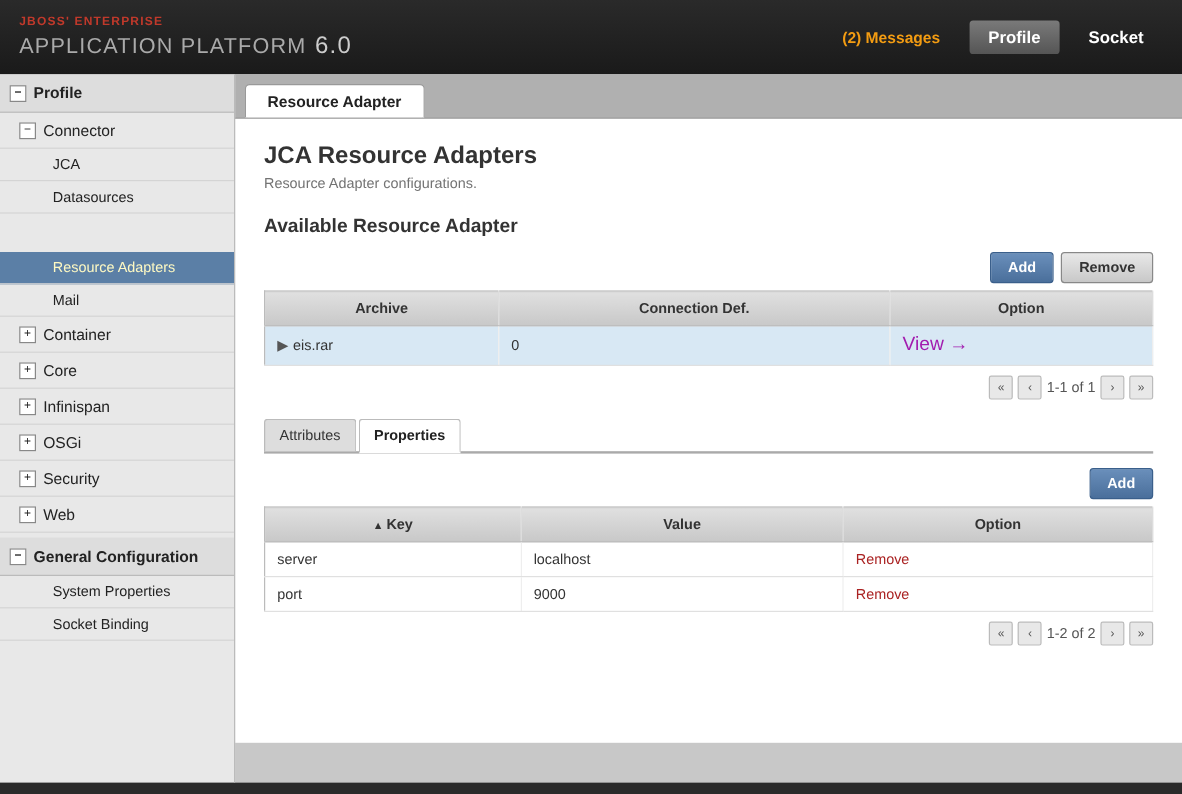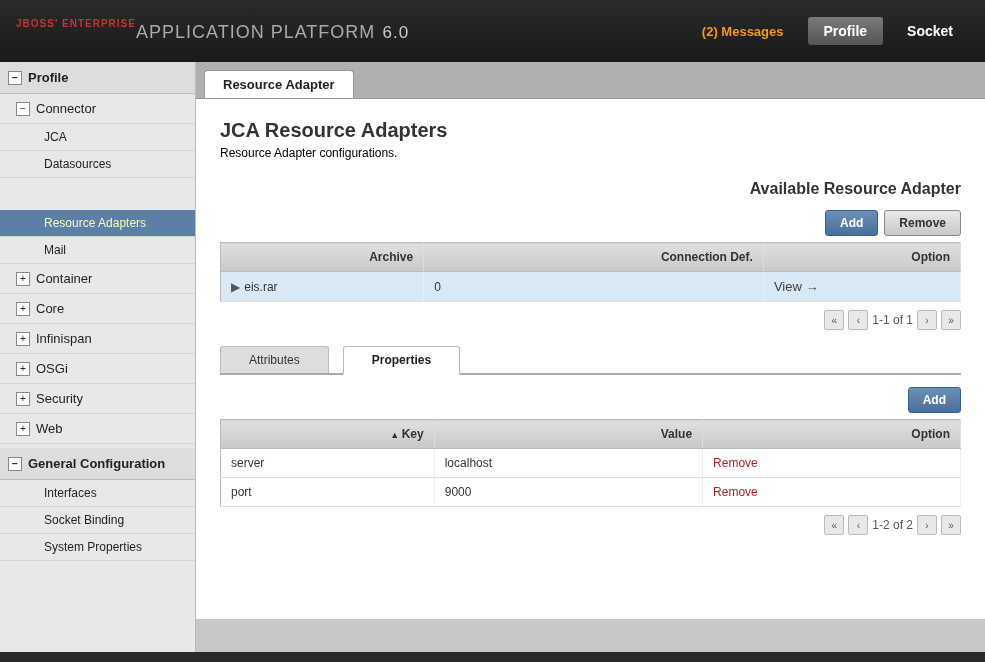--- a/index.html
+++ b/index.html
@@ -7,21 +7,21 @@
 
     
     .header {
       background: linear-gradient(180deg, #2a2a2a 0%, #1a1a1a 100%);
       height: 62px;
       display: flex;
       align-items: center;
       justify-content: space-between;
       padding: 0 16px;
     }
-    .header-logo { display: flex; flex-direction: row; }
+    .header-logo { display: flex; flex-direction: column; }
     .header-logo .top-line { color: #c0392b; font-size: 10px; font-weight: bold; letter-spacing: 1px; text-transform: uppercase; }
     .header-logo .bottom-line { color: white; font-size: 22px; font-weight: bold; letter-spacing: 1px; text-transform: uppercase; }
     .header-logo .bottom-line span { color: #aaa; font-weight: normal; font-size: 18px; }
     .header-nav { display: flex; align-items: center; gap: 8px; }
     .header-messages { color: #f39c12; font-size: 13px; font-weight: bold; margin-right: 16px; cursor: pointer; }
     .header-nav-btn {
       color: white;
       padding: 6px 16px;
       font-size: 14px;
       font-weight: bold;
@@ -144,30 +144,29 @@
       padding: 20px 24px;
       min-height: 520px;
     }
     .section-title {
       font-size: 20px;
       font-weight: bold;
       color: #333;
       margin-bottom: 4px;
     }
     .section-desc {
-      color: #000000;
+      color: #737373;
       font-size: 12px;
       margin-bottom: 20px;
     }
     .subsection-title {
       font-size: 16px;
       font-weight: bold;
       color: #333;
       margin-bottom: 12px;
-      text-align: right;
     }
 
     
     .table-toolbar {
       display: flex;
       justify-content: flex-end;
       margin-bottom: 6px;
       gap: 6px;
     }
     .btn {
@@ -189,39 +188,39 @@
     .data-table {
       width: 100%;
       border-collapse: collapse;
       border: 1px solid #bbb;
       font-size: 12px;
       margin-bottom: 8px;
     }
     .data-table th {
       background: linear-gradient(180deg, #e0e0e0, #c8c8c8);
       padding: 7px 10px;
-      text-align: right;
+      text-align: center;
       font-weight: bold;
       color: #333;
       border-bottom: 1px solid #bbb;
       border-right: 1px solid #ddd;
     }
     .data-table td {
       padding: 7px 10px;
       border-bottom: 1px solid #e0e0e0;
       border-right: 1px solid #eee;
       color: #333;
     }
     .data-table tr.selected td { background: #d8e8f4; }
 
     .link-btn {
-      color: #404040;
+      color: #a21caf;
       text-decoration: none;
       cursor: pointer;
-      font-size: 13px;
+      font-size: 16px;
     }
     .remove-link {
       color: #aa2222;
       text-decoration: none;
       cursor: pointer;
       font-size: 12px;
     }
 
     .pagination {
       display: flex;
@@ -245,29 +244,29 @@
       border-radius: 2px;
     }
 
     
     .sub-tab-bar {
       display: flex;
       border-bottom: 2px solid #aaa;
       margin-bottom: 12px;
     }
     .sub-tab {
-      padding: 6px 28px;
+      padding: 6px 12px;
       border: 1px solid #bbb;
       border-bottom: none;
       border-radius: 3px 3px 0 0;
       cursor: pointer;
       font-size: 12px;
       color: #333;
       background: #ddd;
-      margin-right: 14px;
+      margin-right: 2px;
     }
     .sub-tab.active {
       background: white;
       font-weight: bold;
       color: #222;
       border-bottom: 2px solid white;
       margin-bottom: -2px;
     }
 
     
@@ -288,21 +287,21 @@
     .sort-asc::before { content: '▲ '; font-size: 9px; }
   </style>
 </head>
 <body>
 
 <div class="header">
   <div class="header-logo">
     <span class="top-line">JBoss' Enterprise</span>
     <span class="bottom-line">
       <span>APPLICATION PLATFORM</span>
-      <span style="color:#ccc; font-size:17px; font-weight:normal;">6.0</span>
+      <span style="color:#ccc; font-size:20px; font-weight:normal;">6.0</span>
     </span>
   </div>
   <div class="header-nav">
     <span class="header-messages">(2) Messages</span>
     <button class="header-nav-btn active">Profile</button>
     <button class="header-nav-btn">Socket</button>
   </div>
 </div>
 
 <div class="layout">
@@ -359,27 +358,24 @@
     <div class="sidebar-item" style="padding-left: 16px;">
       <span class="expand-icon">+</span>
       <span>Web</span>
     </div>
 
     <div class="sidebar-section-header" style="margin-top: 4px;">
       <span class="expand-icon">−</span>
       <span>General Configuration</span>
     </div>
     <div class="sidebar-sub-item">
-      <span>Interfaces</span>
+      <span>System Properties</span>
     </div>
     <div class="sidebar-sub-item">
       <span>Socket Binding</span>
-    </div>
-    <div class="sidebar-sub-item">
-      <span>System Properties</span>
     </div>
   </div>
 
   <div class="content">
 
     <div class="tab-bar">
       <div class="tab active">Resource Adapter</div>
     </div>
 
     <div class="main-content">

